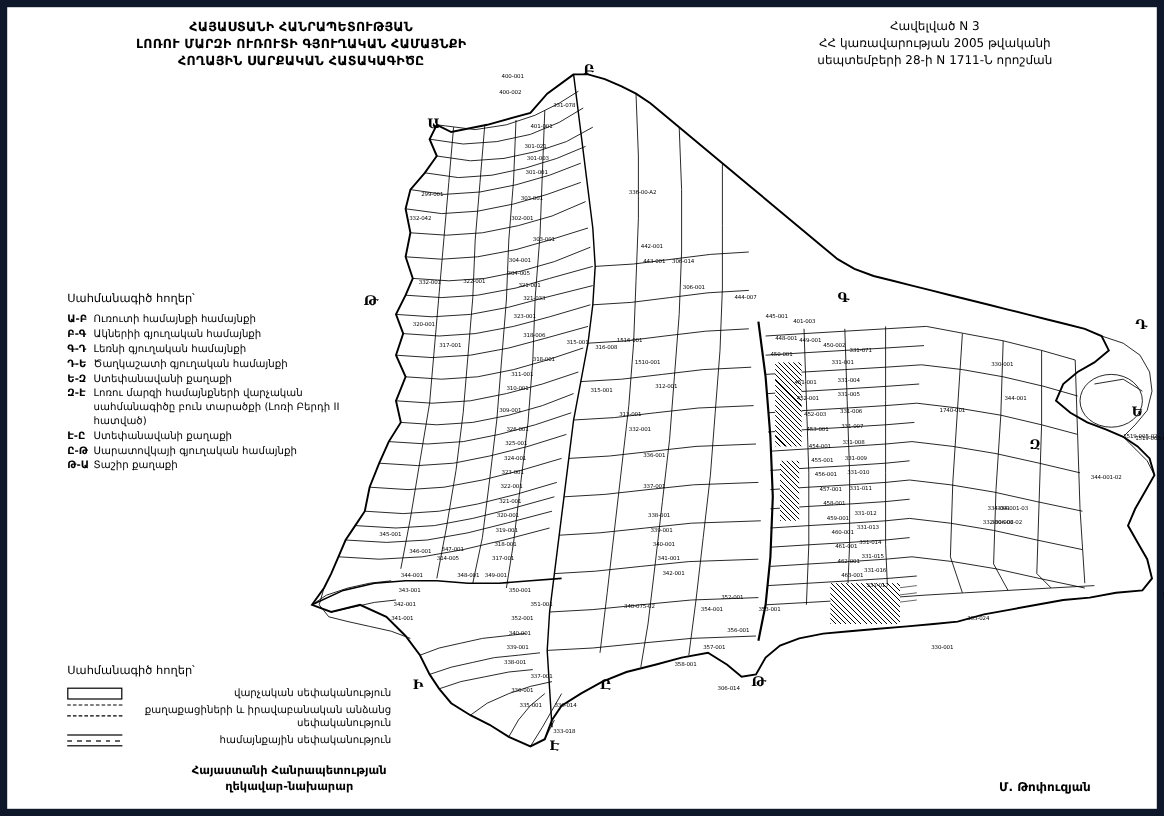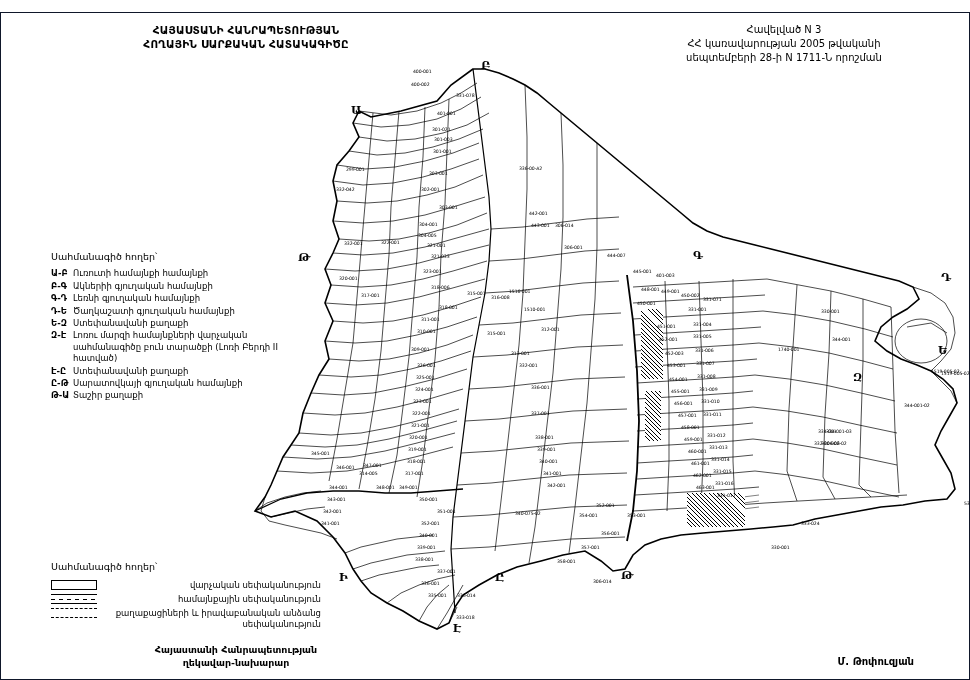--- a/index.html
+++ b/index.html
@@ -11,23 +11,22 @@
     width: 970px;
     height: 680px;
     position: relative;
     font-family: "DejaVu Sans", sans-serif;
     color: #000;
     overflow: hidden;
   }
   .page {
     position: absolute;
     inset: 0;
-    border: 1px solid #0f172a;
+    border: 6px solid #0f172a;
     box-sizing: border-box;
-    margin-top: 12px;
   }
 
   
   .title-block {
     position: absolute;
     left: 55px;
     top: 10px;
     width: 380px;
     text-align: center;
     font-weight: bold;
@@ -156,20 +155,21 @@
     background: repeating-linear-gradient(45deg,#000 0 0.6px,#fff 0.6px 3px);
   }
 </style>
 </head>
 <body>
 
 <div class="page">
 
   <div class="title-block">
     <div>ՀԱՅԱՍՏԱՆԻ ՀԱՆՐԱՊԵՏՈՒԹՅԱՆ</div>
+    <div>ԼՈՌՈՒ ՄԱՐԶԻ ՈՒՌՈՒՏԻ ԳՅՈՒՂԱԿԱՆ ՀԱՄԱՅՆՔԻ</div>
     <div>ՀՈՂԱՅԻՆ ՍԱՐՔԱԿԱՆ ՀԱՏԱԿԱԳԻԾԸ</div>
   </div>
 
   <div class="decree-block">
     <div>Հավելված N 3</div>
     <div>ՀՀ կառավարության 2005 թվականի</div>
     <div>սեպտեմբերի 28-ի N 1711-Ն որոշման</div>
   </div>
 
   <div class="legend-lines">
@@ -212,26 +212,26 @@
     </div>
   </div>
 
   <div class="legend-swatch">
     <div class="lg-title">Սահմանագիծ հողեր՝</div>
     <div class="sw-row">
       <span class="sw-box sw-solid"></span>
       <span class="sw-txt">վարչական սեփականություն</span>
     </div>
     <div class="sw-row">
+      <span class="sw-box sw-dotted"></span>
+      <span class="sw-txt">քաղաքացիների և իրավաբանական անձանց սեփականություն</span>
+    </div>
+    <div class="sw-row">
       <span class="sw-box sw-dashed"></span>
       <span class="sw-txt">համայնքային սեփականություն</span>
-    </div>
-    <div class="sw-row">
-      <span class="sw-box sw-dotted"></span>
-      <span class="sw-txt">քաղաքացիների և իրավաբանական անձանց սեփականություն</span>
     </div>
   </div>
 
   <div class="sig-block">
     <div>Հայաստանի Հանրապետության</div>
     <div>ղեկավար-նախարար</div>
   </div>
   <div class="sig-name">Մ. Թոփուզյան</div>
 
   <div class="map-area">

